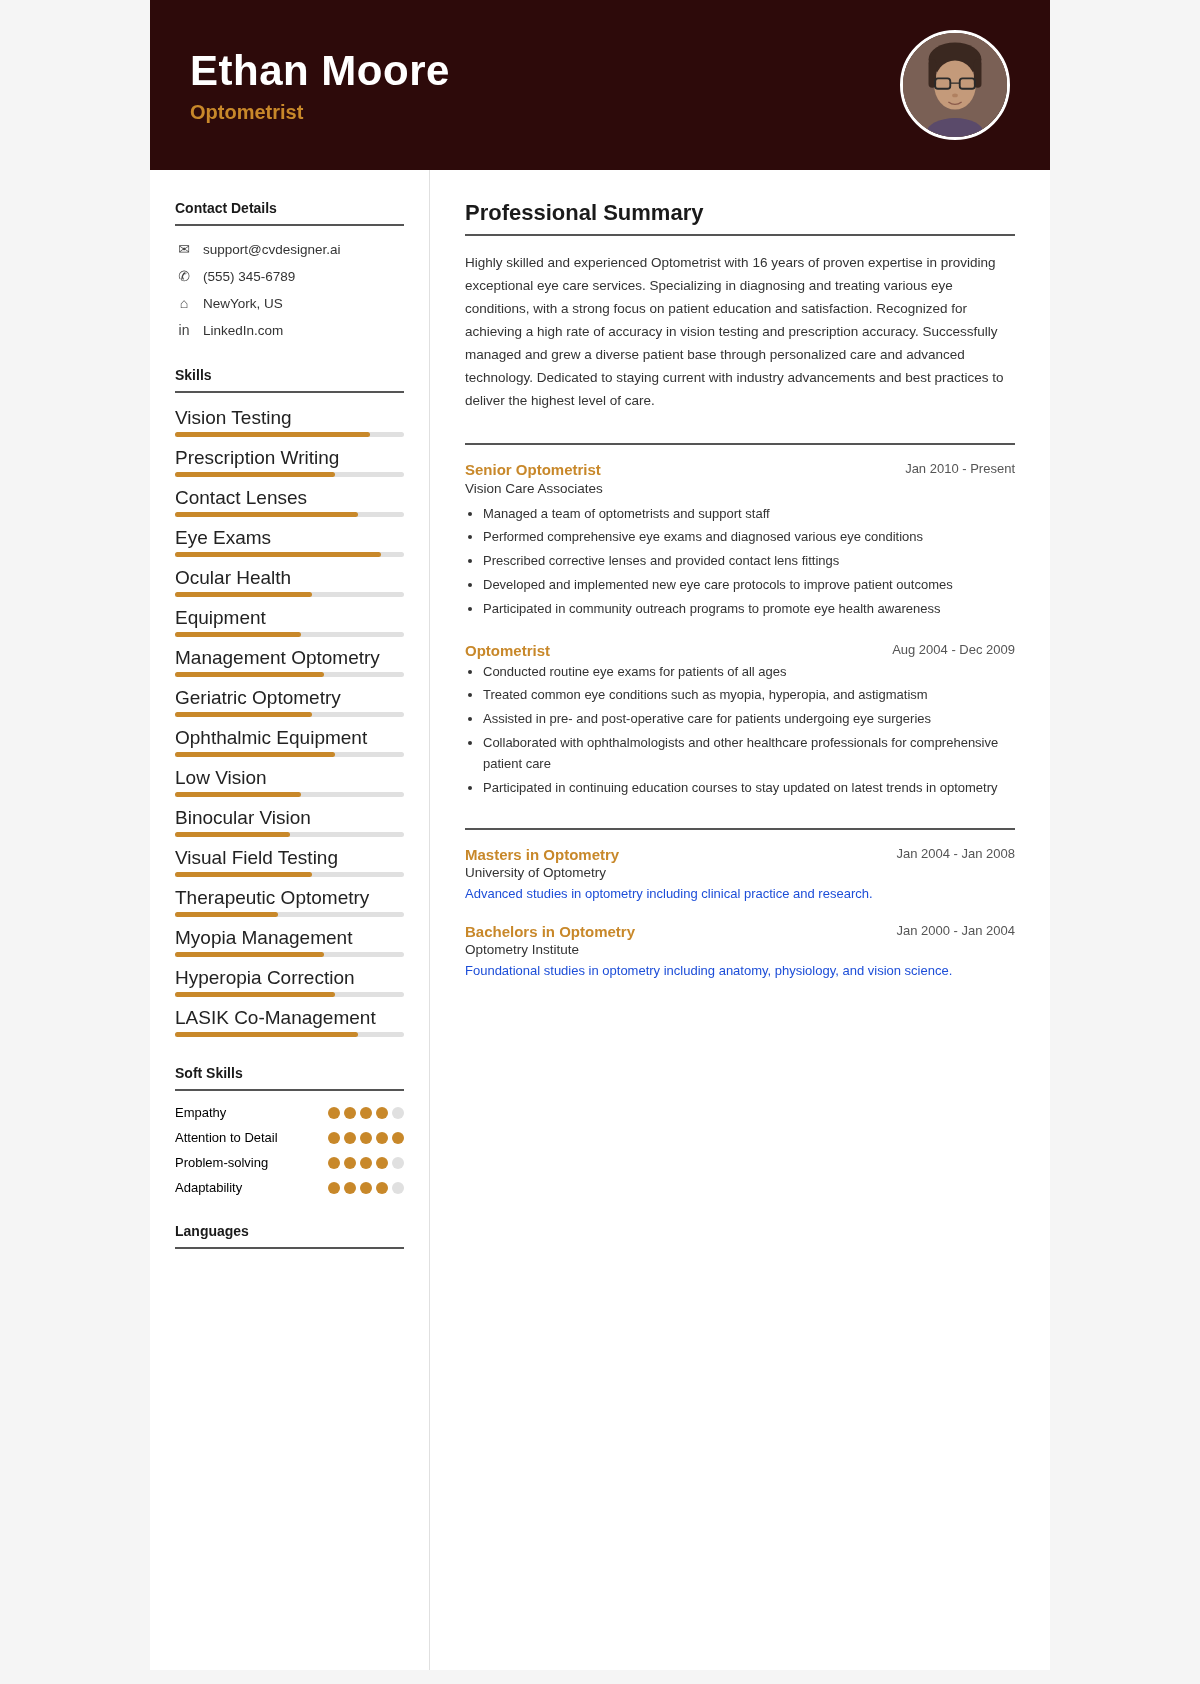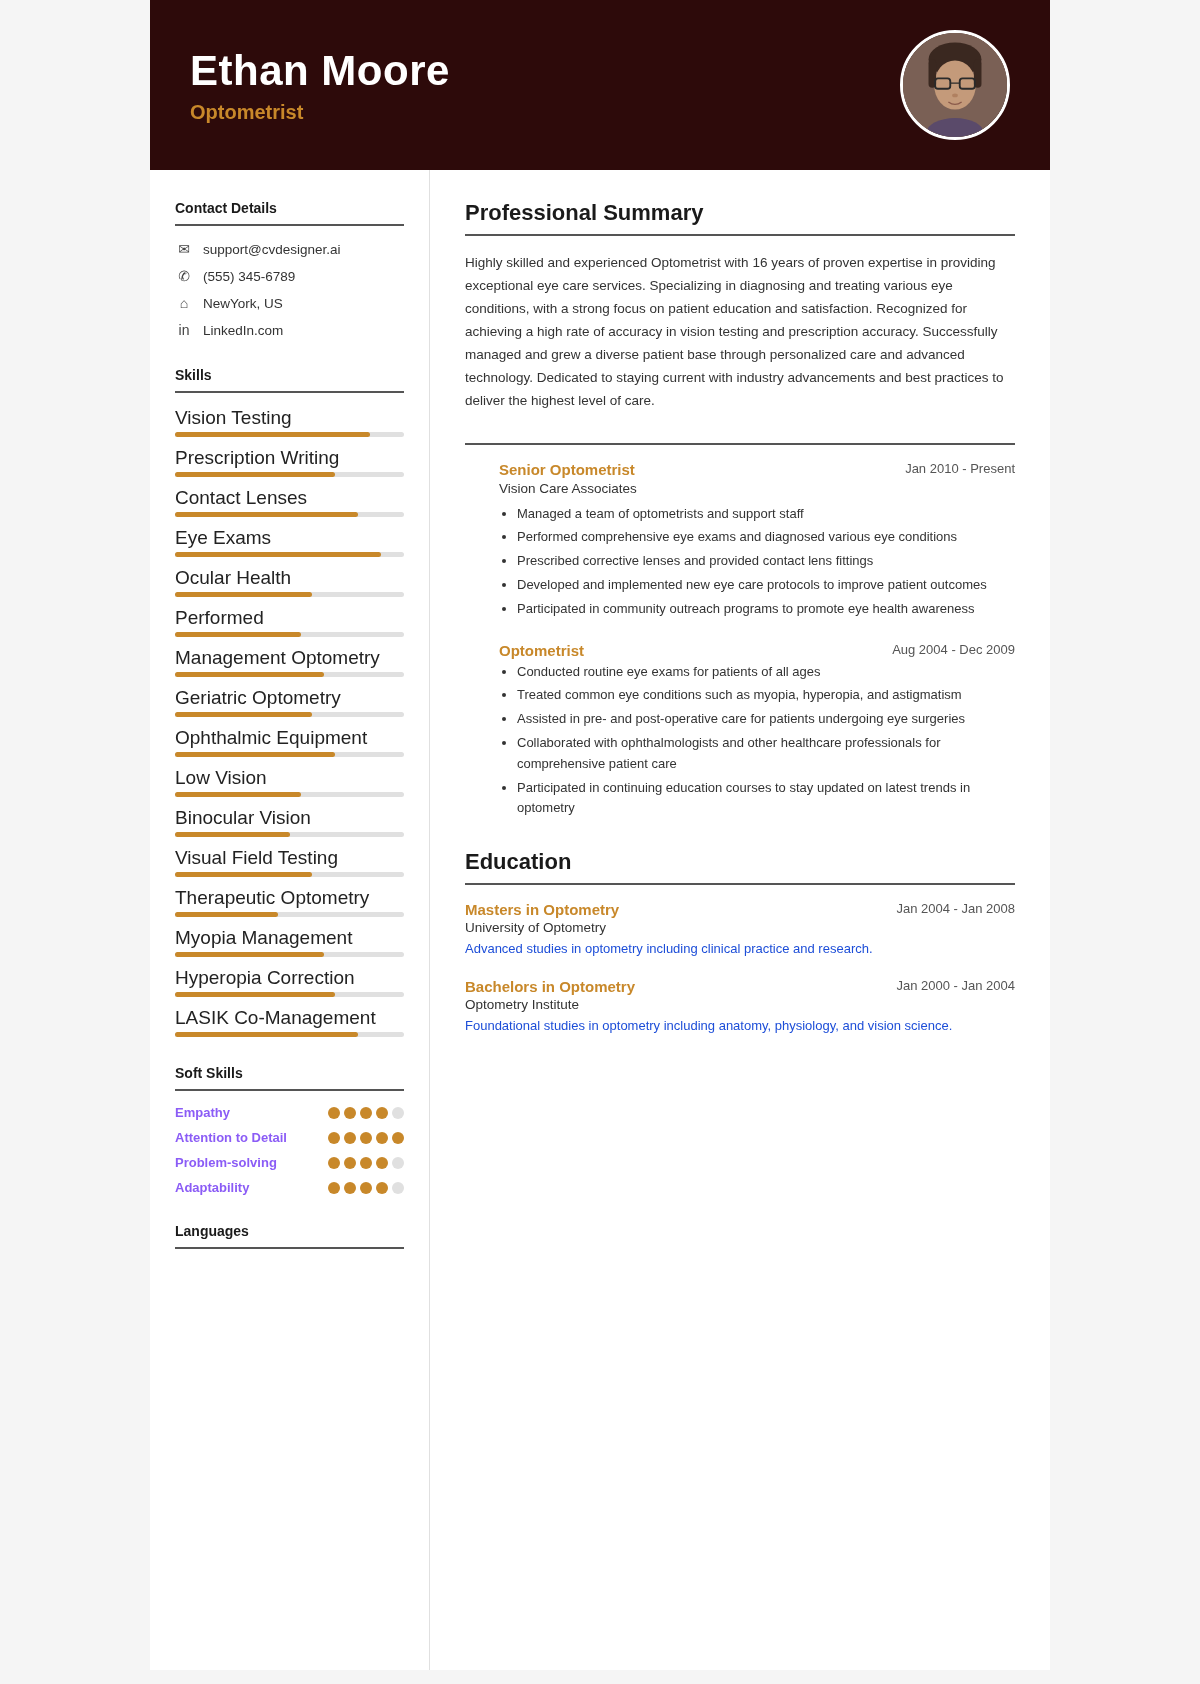--- a/index.html
+++ b/index.html
@@ -119,21 +119,21 @@
       border-radius: 3px;
     }
 
     
     .soft-skill-item {
       display: flex;
       align-items: center;
       justify-content: space-between;
       margin-bottom: 10px;
     }
-    .soft-skill-name { font-size: 13px; color: #8b5cf6; font-weight: bold; }
+    .soft-skill-name { font-size: 13px; color: #000000; }
     .dots { display: flex; gap: 4px; }
     .dot {
       width: 12px;
       height: 12px;
       border-radius: 50%;
     }
     .dot.filled { background: #c8882a; }
     .dot.empty { background: #e0e0e0; }
 
     
@@ -149,21 +149,21 @@
       border-top: 2px solid #555;
       margin-bottom: 16px;
     }
     .summary-text {
       font-size: 13.5px;
       color: #333;
       line-height: 1.7;
     }
 
     
-    .job-block { margin-bottom: 22px; margin-left: 34px; }
+    .job-block { margin-bottom: 22px; }
     .job-header {
       display: flex;
       justify-content: space-between;
       align-items: flex-start;
       margin-bottom: 3px;
     }
     .job-title {
       font-size: 15px;
       font-weight: bold;
       color: #c8882a;
@@ -314,21 +314,21 @@
       <div class="skill-fill" style="width:90%"></div>
     </div>
   </div>
             <div class="skill-item">
     <div class="skill-name">Ocular Health</div>
     <div class="skill-bar">
       <div class="skill-fill" style="width:60%"></div>
     </div>
   </div>
             <div class="skill-item">
-    <div class="skill-name">Performed</div>
+    <div class="skill-name">Equipment</div>
     <div class="skill-bar">
       <div class="skill-fill" style="width:55%"></div>
     </div>
   </div>
             <div class="skill-item">
     <div class="skill-name">Management Optometry</div>
     <div class="skill-bar">
       <div class="skill-fill" style="width:65%"></div>
     </div>
   </div>
@@ -478,21 +478,20 @@
                 <li>Treated common eye conditions such as myopia, hyperopia, and astigmatism</li>
                 <li>Assisted in pre- and post-operative care for patients undergoing eye surgeries</li>
                 <li>Collaborated with ophthalmologists and other healthcare professionals for comprehensive patient care</li>
                 <li>Participated in continuing education courses to stay updated on latest trends in optometry</li>
               </ul>
   </div>
           </div>
       </div>
 
       <div class="main-section">
-        <h2>Education</h2>
         <hr class="main-divider">
         <div id="education-list">
             <div class="edu-block">
     <div class="edu-header">
       <span class="edu-degree">Masters in Optometry</span>
       <span class="edu-date">Jan 2004 - Jan 2008</span>
     </div>
     <div class="edu-school">University of Optometry</div>
     <div class="edu-desc">Advanced studies in optometry including clinical practice and research.</div>
   </div>

